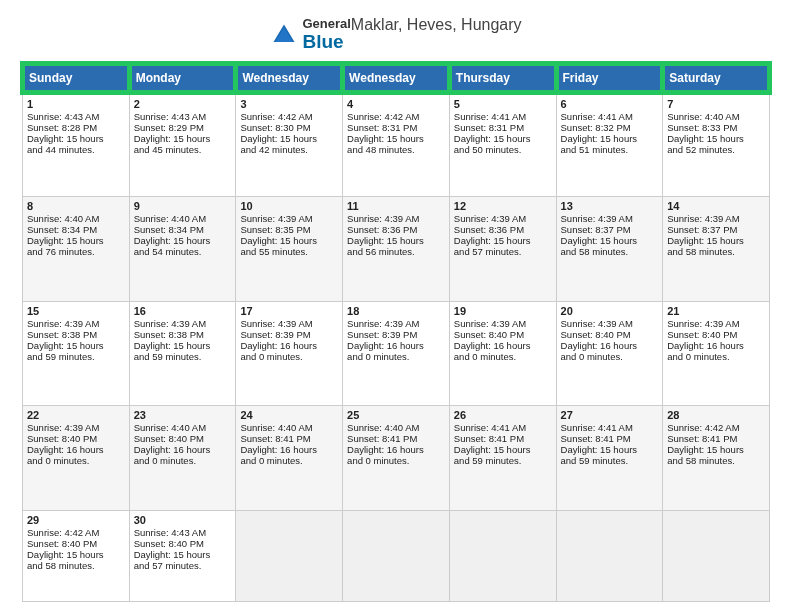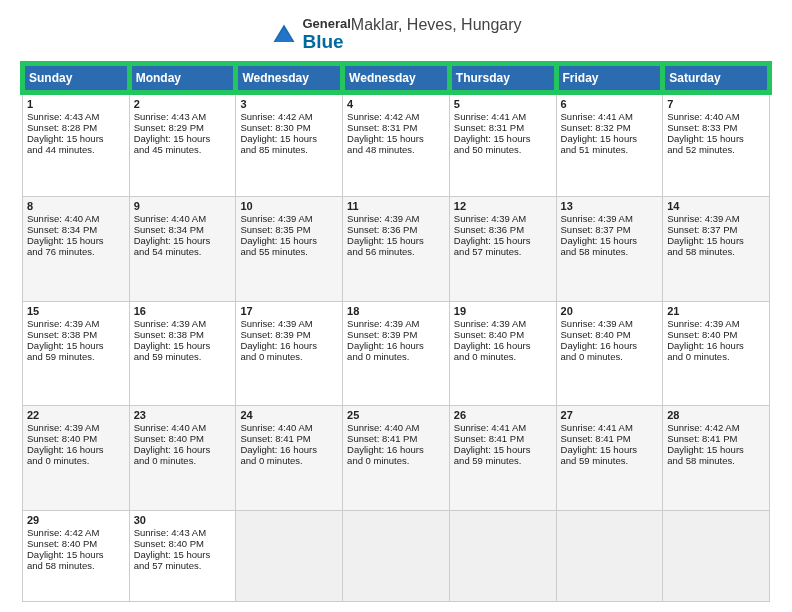--- a/index.html
+++ b/index.html
@@ -132,21 +132,21 @@
             <div>Sunrise: 4:43 AM</div>
             <div>Sunset: 8:29 PM</div>
             <div>Daylight: 15 hours</div>
             <div>and 45 minutes.</div>
           </td>
           <td>
             <span class="day-num">3</span>
             <div>Sunrise: 4:42 AM</div>
             <div>Sunset: 8:30 PM</div>
             <div>Daylight: 15 hours</div>
-            <div>and 85 minutes.</div>
+            <div>and 42 minutes.</div>
           </td>
           <td>
             <span class="day-num">4</span>
             <div>Sunrise: 4:42 AM</div>
             <div>Sunset: 8:31 PM</div>
             <div>Daylight: 15 hours</div>
             <div>and 48 minutes.</div>
           </td>
           <td>
             <span class="day-num">5</span>

